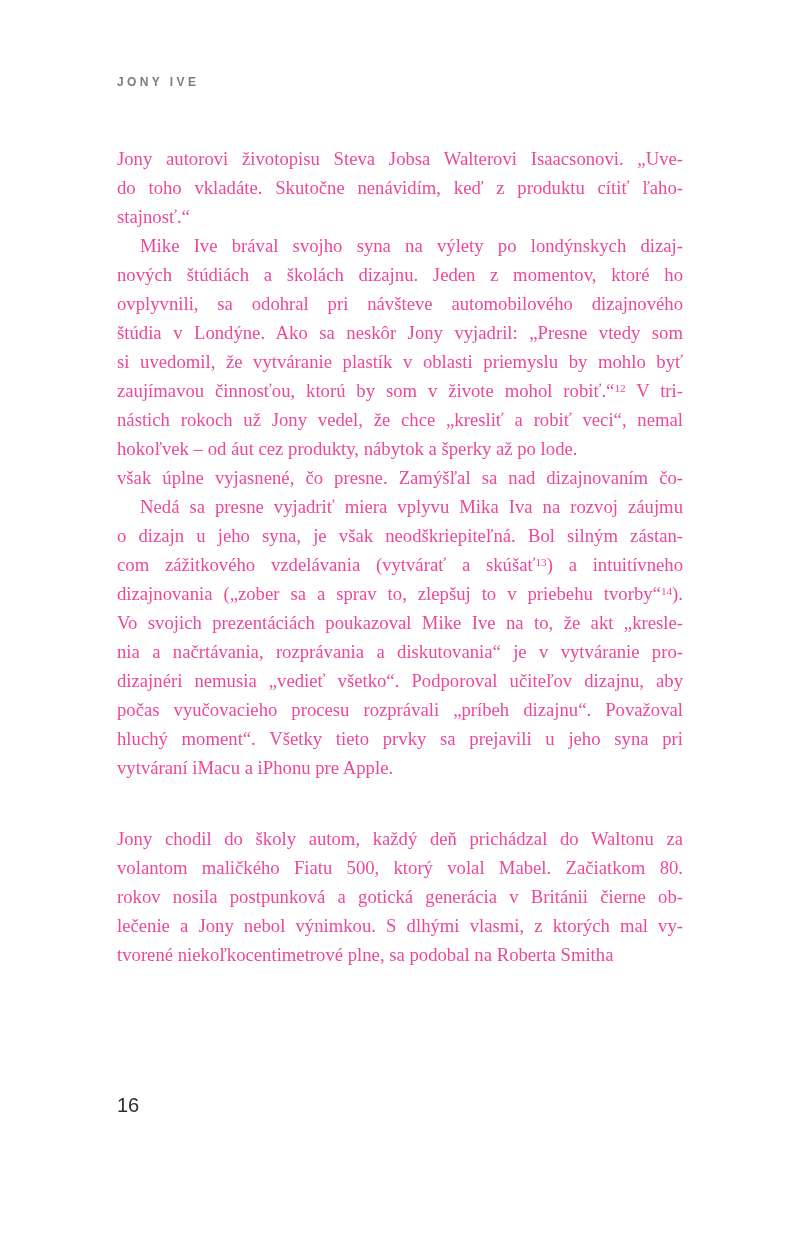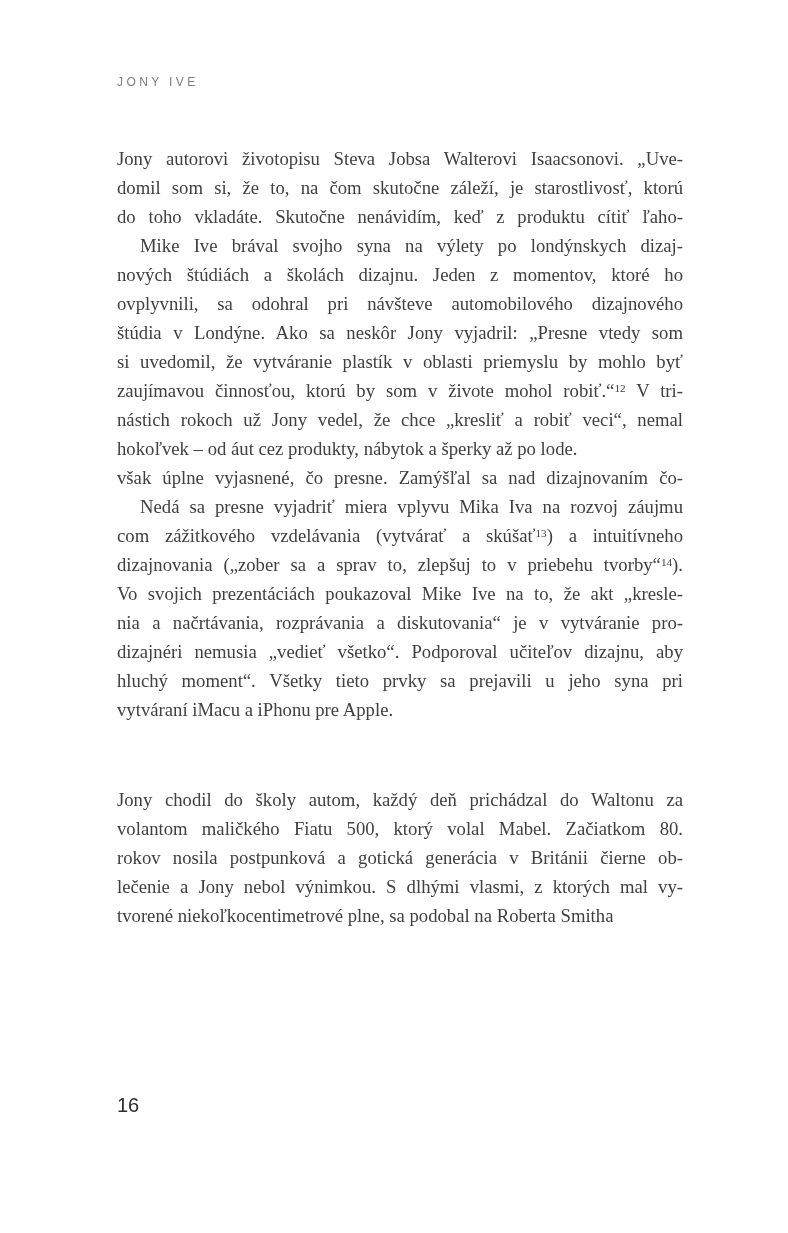--- a/index.html
+++ b/index.html
@@ -12,37 +12,37 @@
     width: 788px;
     height: 1233px;
     background: #ffffff;
     overflow: hidden;
   }
   .running-header {
     position: absolute;
     left: 117px;
     top: 75px;
     font-family: "Liberation Sans", "DejaVu Sans", sans-serif;
-    font-weight: 400;
+    font-weight: 700;
     font-size: 12px;
     letter-spacing: 3.4px;
     color: #7c7d80;
   }
   .body-text {
     position: absolute;
     left: 117px;
     top: 144px;
     width: 566px;
     font-family: "Liberation Serif", "DejaVu Serif", serif;
     font-size: 18.7px;
     line-height: 29px;
-    color: #404040;
+    color: #ec4899;
   }
   .para { margin: 0; }
-  .para.section-gap { margin-top: 61px; }
+  .para.section-gap { margin-top: 42px; }
   .tl {
     text-align: justify;
     text-align-last: justify;
   }
   .tl.last { text-align-last: left; }
   .tl.indent { text-indent: 23px; }
   .tl sup {
     font-size: 0.6em;
     line-height: 0;
     vertical-align: 0.45em;
@@ -58,41 +58,43 @@
 </style>
 </head>
 <body>
 
 <div class="page">
   <div class="running-header">JONY IVE</div>
 
   <main class="body-text">
       <div class="para">
         <div class="tl">Jony autorovi životopisu Steva Jobsa Walterovi Isaacsonovi. „Uve-</div>
-        <div class="tl">domil som si, že to, na čom skutočne záleží, je starostlivosť, ktorú</div>
         <div class="tl">do toho vkladáte. Skutočne nenávidím, keď z produktu cítiť ľaho-</div>
+        <div class="tl last">stajnosť.“</div>
       </div>
       <div class="para">
         <div class="tl indent">Mike Ive brával svojho syna na výlety po londýnskych dizaj-</div>
         <div class="tl">nových štúdiách a školách dizajnu. Jeden z momentov, ktoré ho</div>
         <div class="tl">ovplyvnili, sa odohral pri návšteve automobilového dizajnového</div>
         <div class="tl">štúdia v Londýne. Ako sa neskôr Jony vyjadril: „Presne vtedy som</div>
         <div class="tl">si uvedomil, že vytváranie plastík v oblasti priemyslu by mohlo byť</div>
         <div class="tl">zaujímavou činnosťou, ktorú by som v živote mohol robiť.“<sup>12</sup> V tri-</div>
         <div class="tl">nástich rokoch už Jony vedel, že chce „kresliť a robiť veci“, nemal</div>
         <div class="tl last">hokoľvek – od áut cez produkty, nábytok a šperky až po lode.</div>
         <div class="tl">však úplne vyjasnené, čo presne. Zamýšľal sa nad dizajnovaním čo-</div>
       </div>
       <div class="para">
         <div class="tl indent">Nedá sa presne vyjadriť miera vplyvu Mika Iva na rozvoj záujmu</div>
+        <div class="tl">o dizajn u jeho syna, je však neodškriepiteľná. Bol silným zástan-</div>
         <div class="tl">com zážitkového vzdelávania (vytvárať a skúšať<sup>13</sup>) a intuitívneho</div>
         <div class="tl">dizajnovania („zober sa a sprav to, zlepšuj to v priebehu tvorby“<sup>14</sup>).</div>
         <div class="tl">Vo svojich prezentáciách poukazoval Mike Ive na to, že akt „kresle-</div>
         <div class="tl">nia a načrtávania, rozprávania a diskutovania“ je v vytváranie pro-</div>
         <div class="tl">dizajnéri nemusia „vedieť všetko“. Podporoval učiteľov dizajnu, aby</div>
+        <div class="tl">počas vyučovacieho procesu rozprávali „príbeh dizajnu“. Považoval</div>
         <div class="tl">hluchý moment“. Všetky tieto prvky sa prejavili u jeho syna pri</div>
         <div class="tl last">vytváraní iMacu a iPhonu pre Apple.</div>
       </div>
       <div class="para section-gap">
         <div class="tl">Jony chodil do školy autom, každý deň prichádzal do Waltonu za</div>
         <div class="tl">volantom maličkého Fiatu 500, ktorý volal Mabel. Začiatkom 80.</div>
         <div class="tl">rokov nosila postpunková a gotická generácia v Británii čierne ob-</div>
         <div class="tl">lečenie a Jony nebol výnimkou. S dlhými vlasmi, z ktorých mal vy-</div>
         <div class="tl last">tvorené niekoľkocentimetrové plne, sa podobal na Roberta Smitha</div>
       </div>

